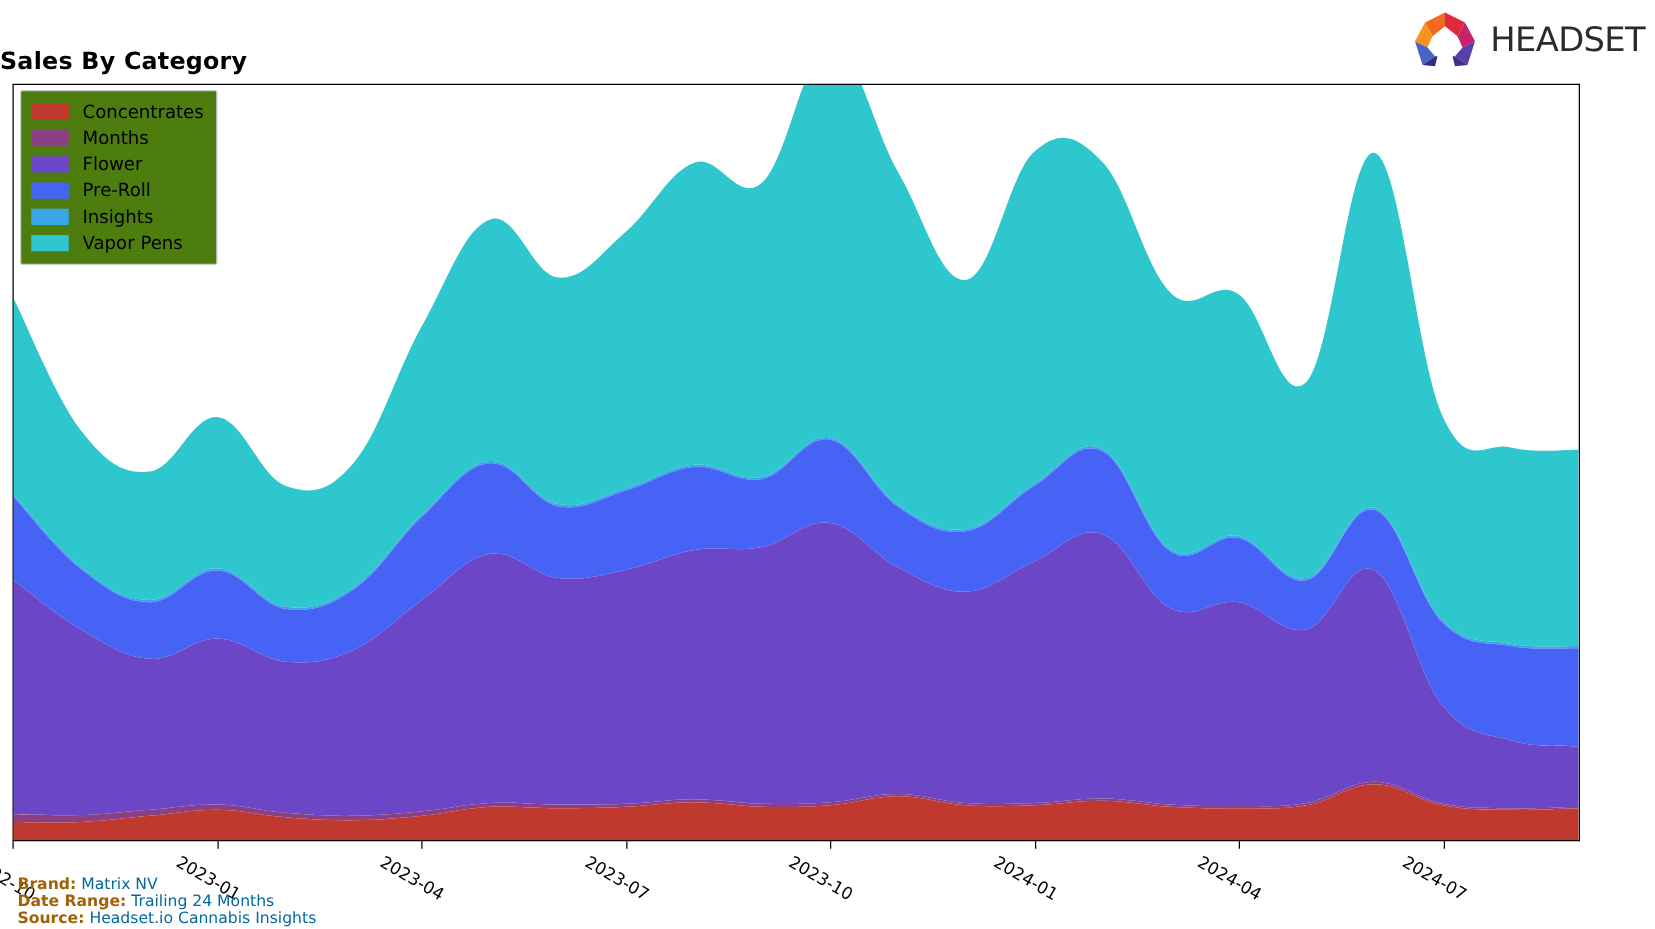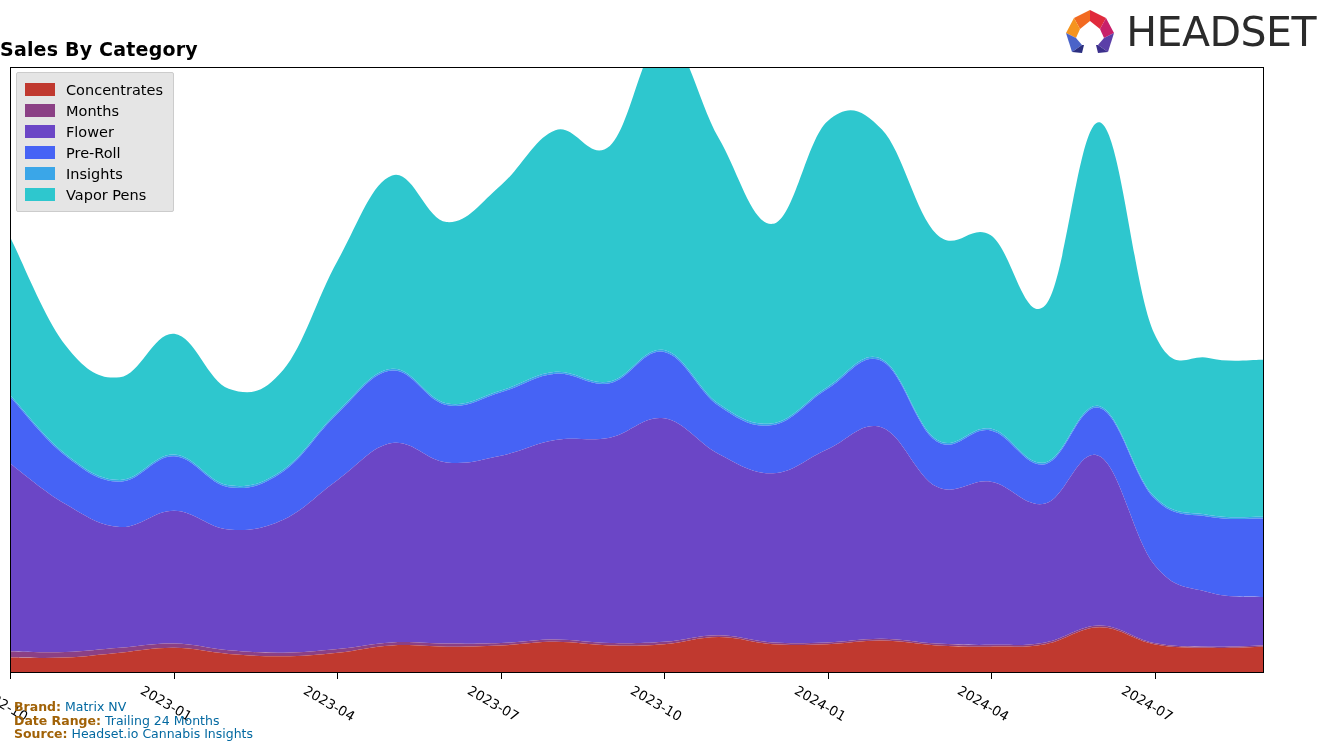--- a/index.html
+++ b/index.html
@@ -33,21 +33,21 @@
   #brand-logo {
     position: absolute;
     right: 8px;
     top: 6px;
     height: 52px;
     display: flex;
     align-items: center;
     gap: 8px;
   }
   #brand-logo .logo-word {
-    font-size: 41px;
+    font-size: 27px;
     font-weight: 500;
     letter-spacing: -0.5px;
     color: #2b2b2b;
     line-height: 1;
     font-family: "DejaVu Sans", "Liberation Sans", sans-serif;
   }
 
   
   #plot-wrap {
     position: absolute;
@@ -59,21 +59,21 @@
     box-sizing: border-box;
     background: #fff;
   }
   #plot-svg { display: block; width: 100%; height: 100%; }
 
   
   #legend {
     position: absolute;
     left: 16px;
     top: 72px;
-    background: #e5e5e5;
+    background: #4d7c0f;
     border: 1px solid #cccccc;
     border-radius: 2px;
     padding: 6px 10px 6px 8px;
     box-sizing: border-box;
     text-align: right;
   }
   .legend-row {
     display: flex;
     align-items: center;
     height: 21px;

